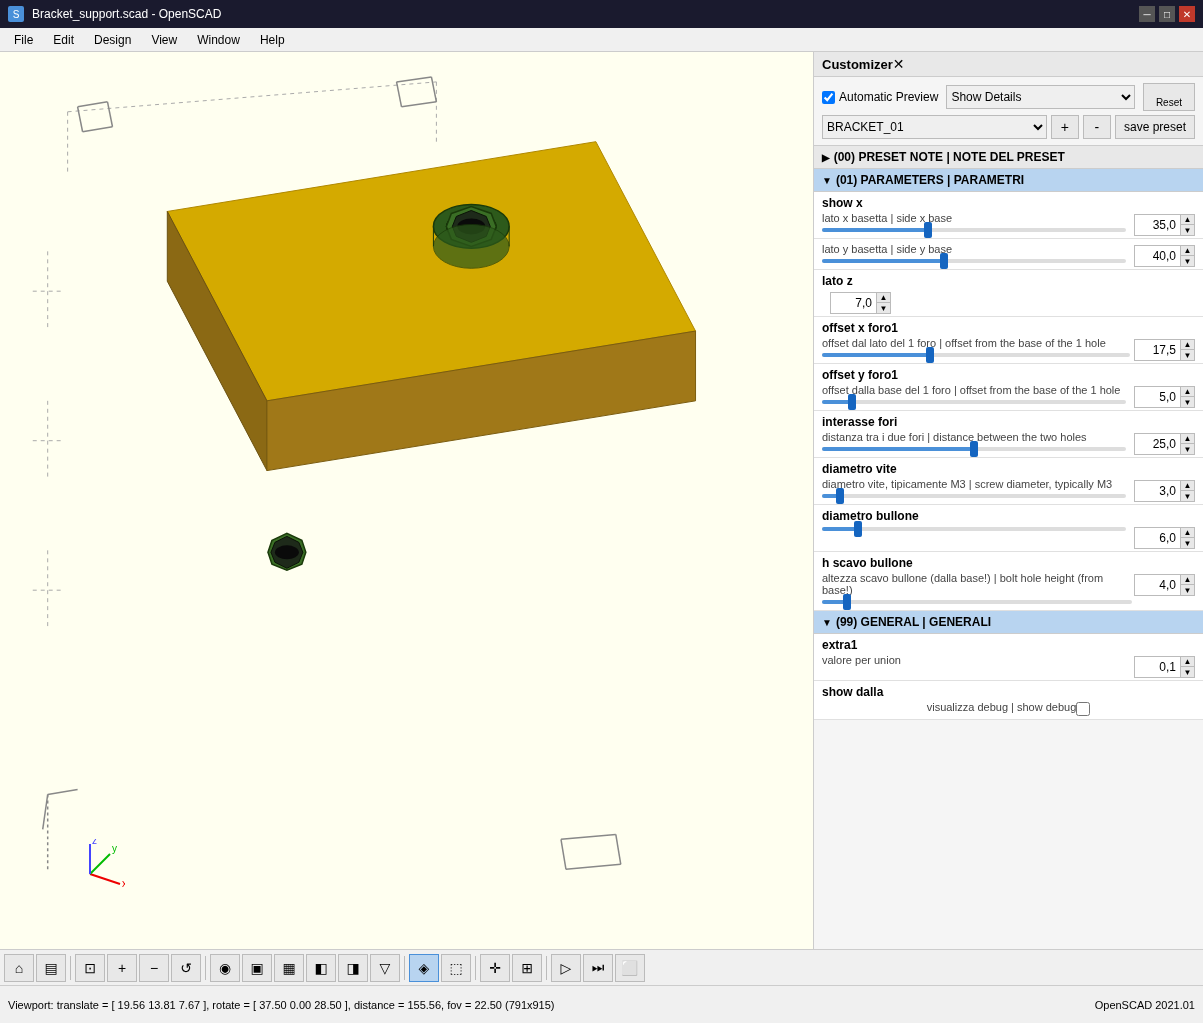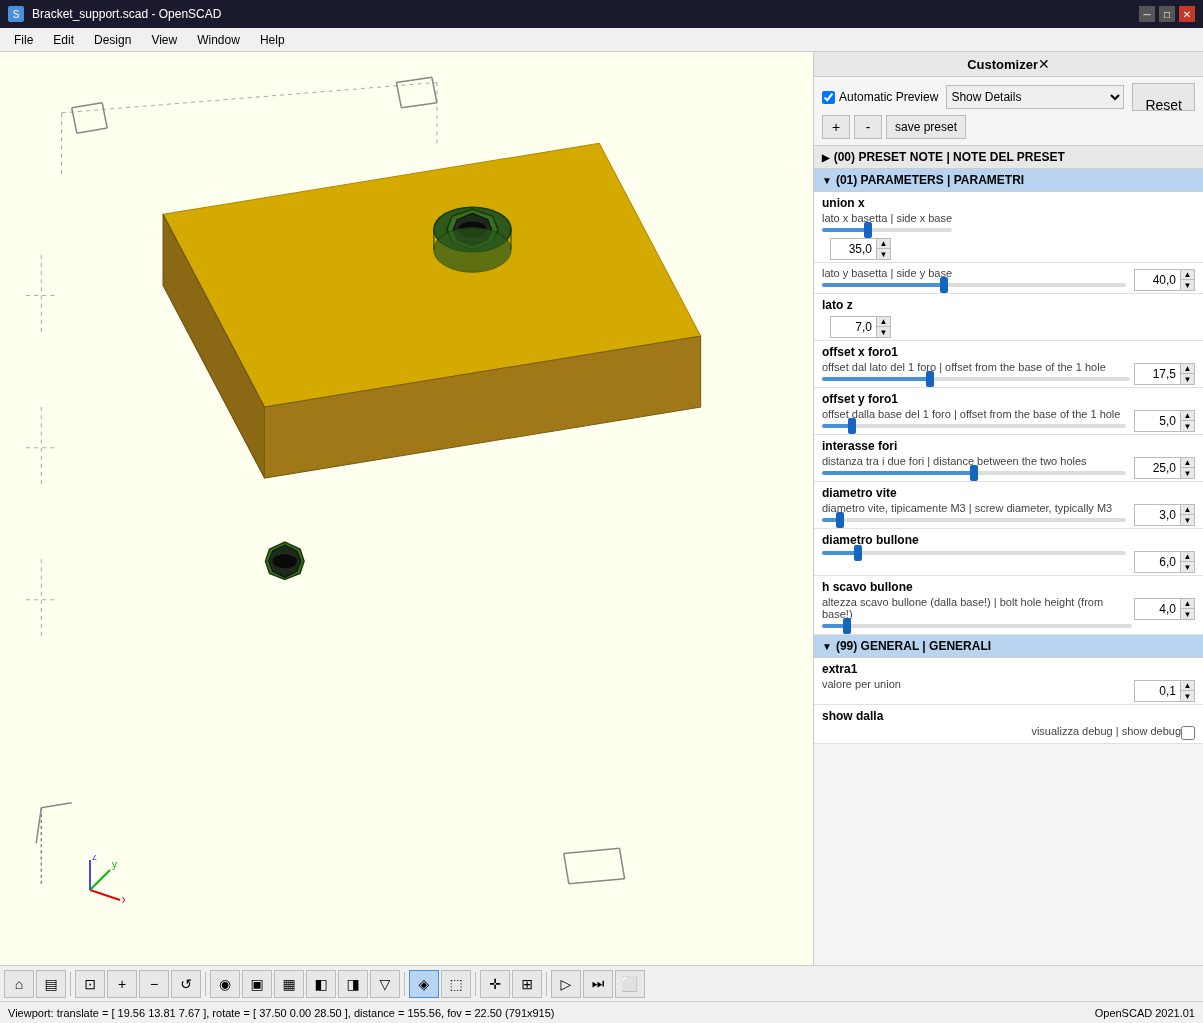--- a/index.html
+++ b/index.html
@@ -17,40 +17,40 @@
     .menu-bar { background: #f0f0f0; border-bottom: 1px solid #ccc; height: 24px; display: flex; align-items: center; padding: 0 4px; }
     .menu-item { padding: 2px 10px; font-size: 12px; cursor: pointer; }
 
     
     .main-area { display: flex; flex: 1; overflow: hidden; }
 
     
     .viewport { flex: 1; background: #fffff0; position: relative; overflow: hidden; }
 
     
-    .status-bar { background: #f0f0f0; border-top: 1px solid #ccc; height: 22px; display: flex; align-items: center; justify-content: space-between; padding: 0 8px; font-size: 11px; }
+    .status-bar { background: #f0f0f0; border-top: 1px solid #ccc; height: 38px; display: flex; align-items: center; justify-content: space-between; padding: 0 8px; font-size: 11px; }
 
     
     .toolbar-bottom { background: #f0f0f0; border-top: 1px solid #ccc; height: 36px; display: flex; align-items: center; padding: 0 4px; gap: 2px; }
     .tool-btn { width: 30px; height: 28px; border: 1px solid #bbb; background: #e8e8e8; cursor: pointer; display: flex; align-items: center; justify-content: center; font-size: 14px; }
     .tool-btn.active { background: #b8d4f0; border-color: #4a90d9; }
     .tool-separator { width: 1px; height: 24px; background: #bbb; margin: 0 2px; }
 
     
     .customizer-panel { width: 390px; background: #f5f5f5; border-left: 1px solid #ccc; display: flex; flex-direction: column; overflow: hidden; }
-    .customizer-header { background: #e8e8e8; border-bottom: 1px solid #ccc; padding: 4px 8px; display: flex; align-items: center; justify-content: center; }
+    .customizer-header { background: #e8e8e8; border-bottom: 1px solid #ccc; padding: 4px 8px; display: flex; align-items: center; justify-content: flex-start; }
     .customizer-title { font-weight: bold; font-size: 13px; }
     .customizer-close { cursor: pointer; font-size: 14px; border: none; background: none; }
 
     
     .customizer-controls { padding: 6px 8px; border-bottom: 1px solid #ccc; display: flex; flex-direction: column; gap: 4px; }
     .controls-row1 { display: flex; align-items: center; gap: 8px; }
     .auto-preview-cb { display: flex; align-items: center; gap: 4px; }
     .show-details-select { flex: 1; height: 24px; font-size: 12px; border: 1px solid #bbb; }
-    .reset-btn { height: 24px; padding: 13px 12px; border: 1px solid #bbb; background: #e8e8e8; cursor: pointer; font-size: 14px; }
+    .reset-btn { height: 24px; padding: 13px 12px; border: 1px solid #bbb; background: #e8e8e8; cursor: pointer; font-size: 10px; }
 
     .controls-row2 { display: flex; align-items: center; gap: 4px; }
     .preset-select { flex: 1; height: 24px; font-size: 12px; border: 1px solid #bbb; }
     .preset-add-btn { width: 28px; height: 24px; border: 1px solid #bbb; background: #e8e8e8; cursor: pointer; font-size: 14px; display: flex; align-items: center; justify-content: center; }
     .preset-minus-btn { width: 28px; height: 24px; border: 1px solid #bbb; background: #e8e8e8; cursor: pointer; font-size: 14px; display: flex; align-items: center; justify-content: center; }
     .save-preset-btn { height: 24px; padding: 0 8px; border: 1px solid #bbb; background: #e8e8e8; cursor: pointer; font-size: 12px; }
 
     
     .customizer-scroll { flex: 1; overflow-y: auto; }
 
@@ -201,41 +201,44 @@
           <input type="checkbox" checked="" id="autopreview" style="">
           <label for="autopreview">Automatic Preview</label>
         </div>
         <select class="show-details-select">
           <option>Show Details</option>
           <option>Hide Details</option>
         </select>
         <button class="reset-btn">Reset</button>
       </div>
       <div class="controls-row2">
+        <select class="preset-select">
+          <option>BRACKET_01</option>
+        </select>
         <button class="preset-add-btn">+</button>
         <button class="preset-minus-btn">-</button>
         <button class="save-preset-btn">save preset</button>
       </div>
     </div>
 
     <div class="customizer-scroll">
 
       <div class="section-header collapsed">
         <span class="section-arrow">▶</span>
         <span>(00) PRESET NOTE | NOTE DEL PRESET</span>
       </div>
 
       <div class="section-header expanded">
         <span class="section-arrow">▼</span>
         <span>(01) PARAMETERS | PARAMETRI</span>
       </div>
 
       <div class="param-row">
-        <div class="param-name">union x</div>
-        <div style="display:flex; align-items:flex-start;flex-direction:column;">
+        <div class="param-name">show x</div>
+        <div style="display:flex; align-items:flex-start;">
           <div style="flex:1;">
             <div class="param-desc">lato x basetta | side x base</div>
             <div class="slider-container">
               <div class="slider-track">
                   <div class="slider-fill" style="width:35%;"></div>
                   <div class="slider-thumb" style="left:calc(35% - 4px);"></div>
                 </div>
             </div>
           </div>
           <div class="param-value-container" style="margin-left:8px; margin-top:2px;">
@@ -429,21 +432,21 @@
             <div class="param-spin">
                 <button class="spin-up">▲</button>
                 <button class="spin-down">▼</button>
               </div>
           </div>
         </div>
       </div>
 
       <div class="param-row">
         <div class="param-name">show dalla</div>
-        <div style="display:flex; justify-content:flex-end; align-items:center;">
+        <div style="display:flex; justify-content:center; align-items:center;">
           <div class="param-desc">visualizza debug | show debug</div>
           <input type="checkbox" class="param-checkbox" style="">
         </div>
       </div>
 
     </div>
   </div>
 </div>
 
 <div class="toolbar-bottom">

